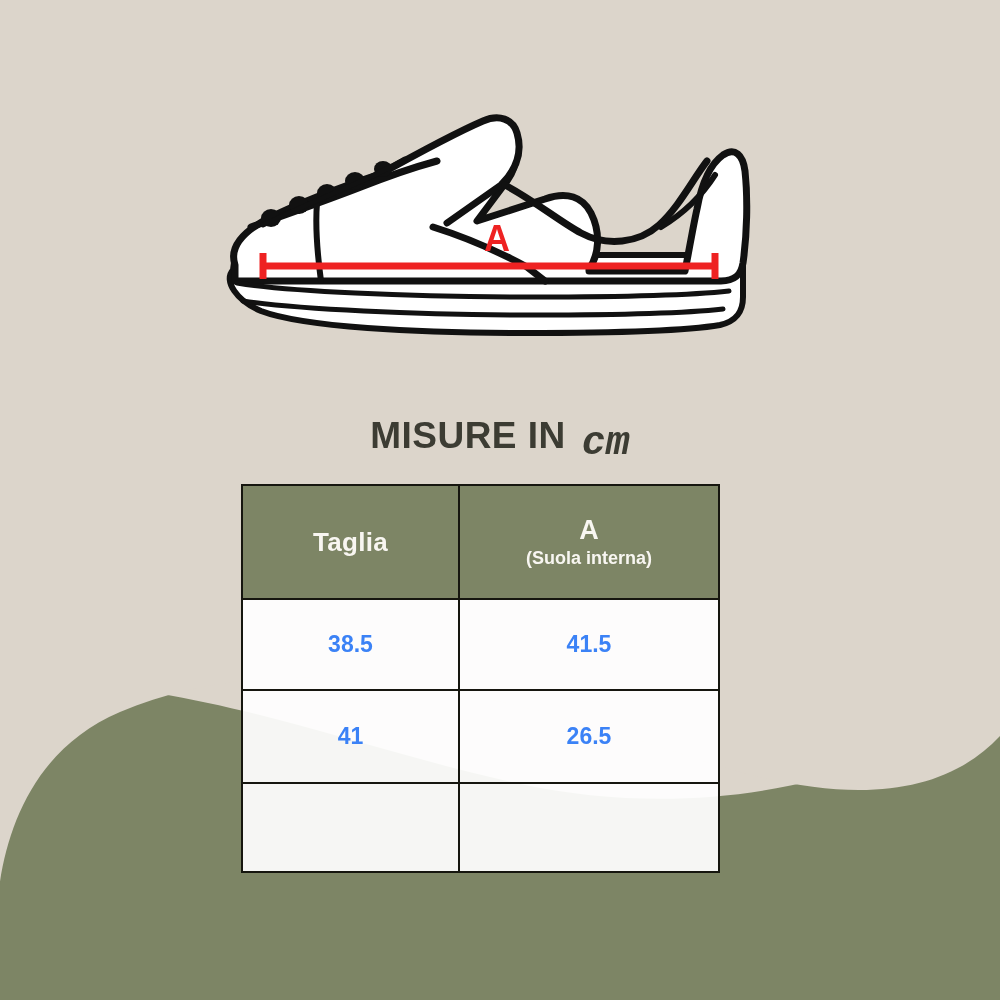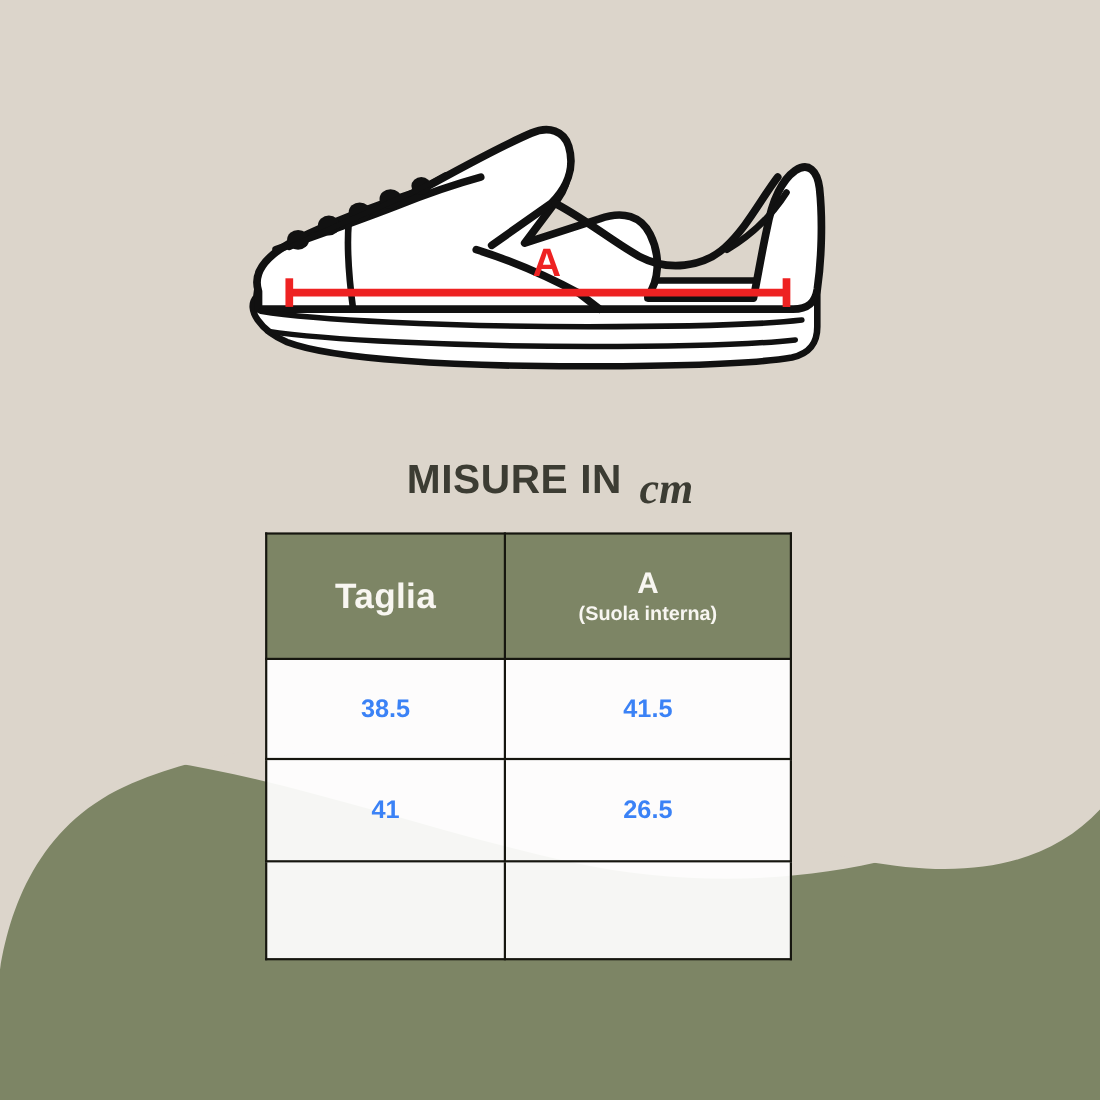--- a/index.html
+++ b/index.html
@@ -53,21 +53,21 @@
   }
   #title-main {
     font-family: "Liberation Sans", sans-serif;
     font-weight: bold;
     font-size: 37px;
     letter-spacing: 0.5px;
     color: #3C3C33;
     line-height: 1;
   }
   #title-unit {
-    font-family: Liberation Serif, serif;
+    font-family: Liberation Mono, monospace;
     font-style: italic;
     font-weight: bold;
     font-size: 40px;
     color: #3C3C33;
     margin-left: 16px;
     line-height: 1;
     transform: translateY(3px);
     margin-top: 12px;
   }
 
@@ -92,21 +92,21 @@
   #size-table col.col-size { width: 217px; }
   #size-table col.col-a    { width: 260px; }
 
   #size-table thead th {
     background: #7D8565;
     height: 112px;
     color: #F8F6F1;
   }
   .th-size-label {
     font-weight: bold;
-    font-size: 32px;
+    font-size: 26px;
     letter-spacing: 0.3px;
   }
   .th-a-main {
     font-weight: bold;
     font-size: 27px;
     display: block;
     line-height: 1.05;
     margin-bottom: 4px;
   }
   .th-a-sub {

